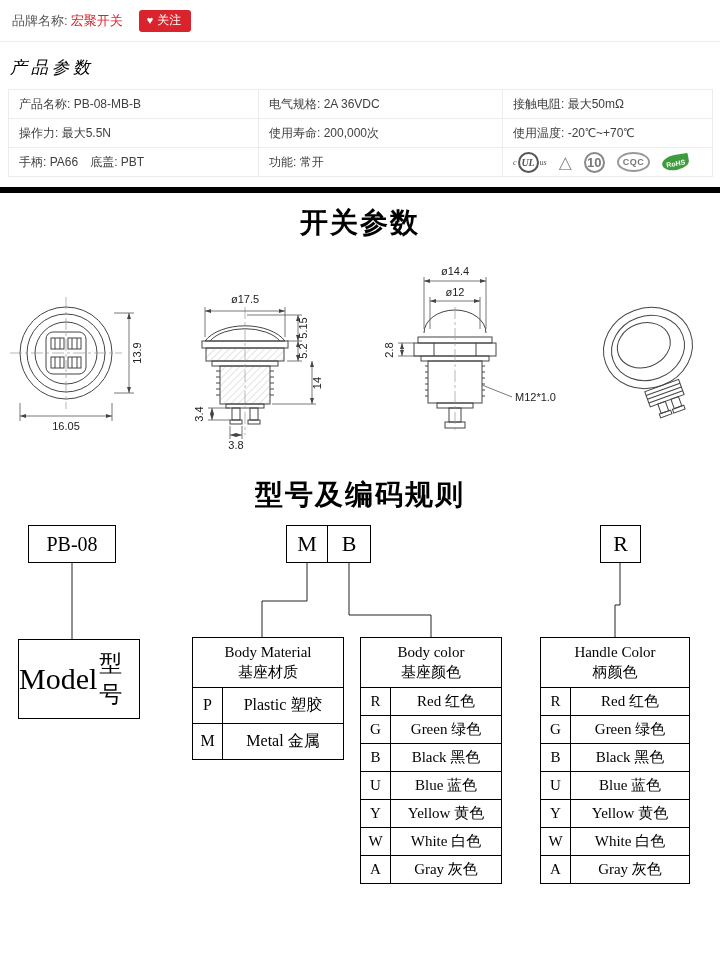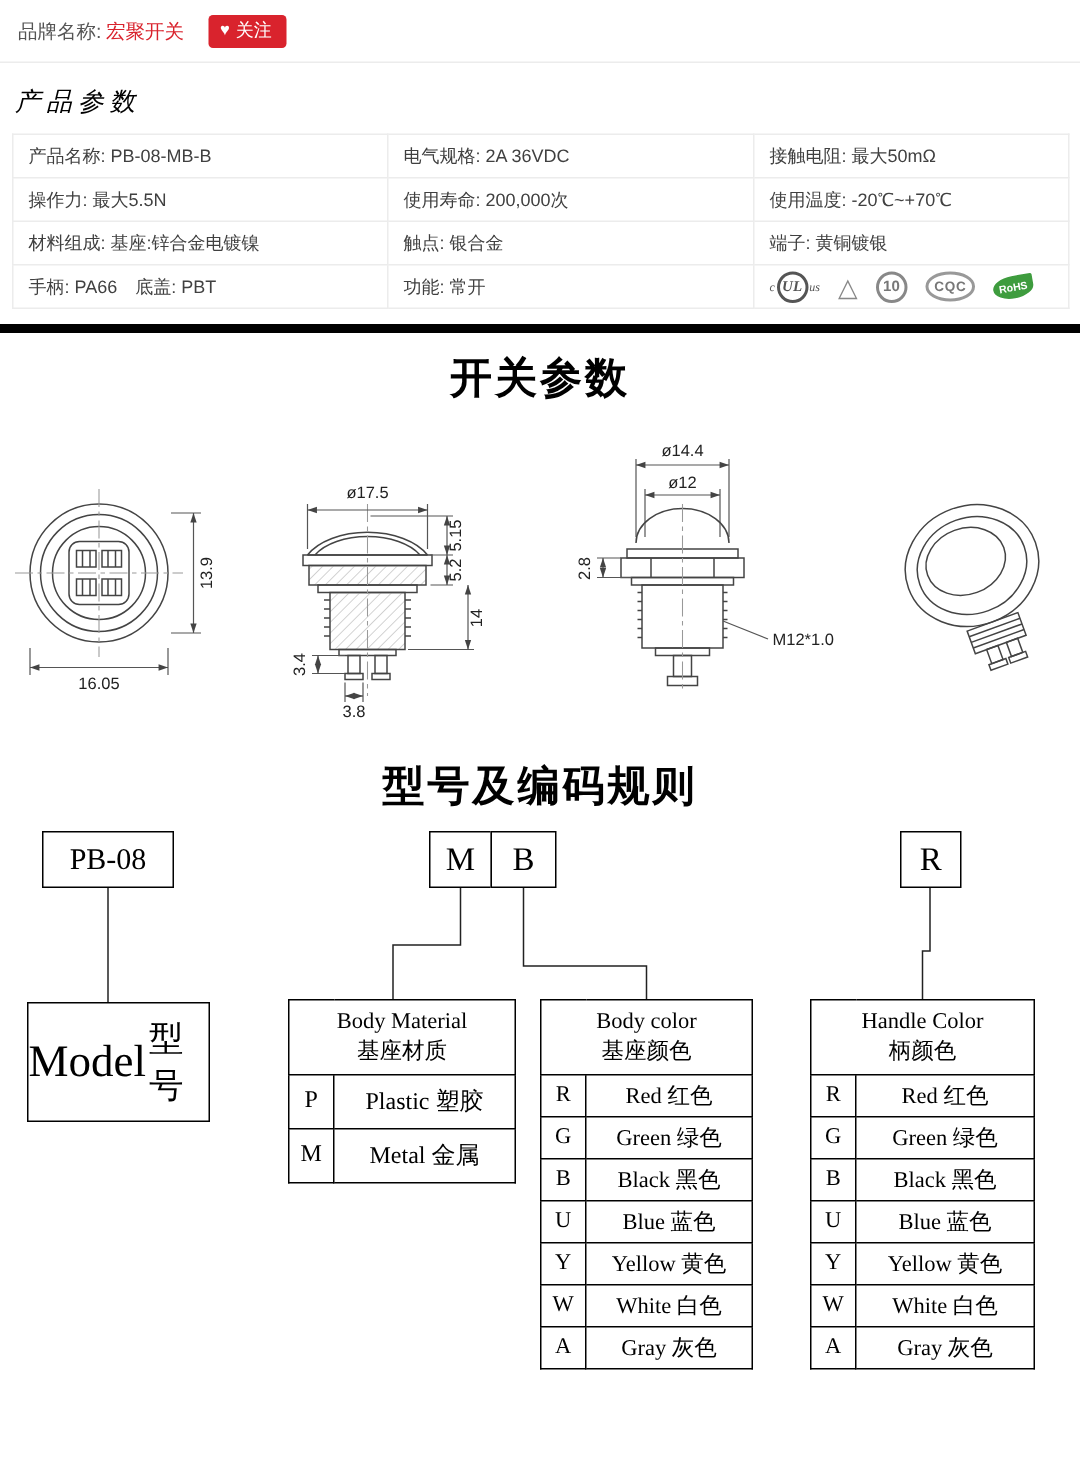--- a/index.html
+++ b/index.html
@@ -22,21 +22,21 @@
   .params-table { width:100%; border-collapse:collapse; table-layout:fixed; }
   .params-table td { border:1px solid #ececec; height:29px; padding:0 10px; font-size:12px;
                      color:#404040; white-space:nowrap; overflow:hidden; }
   .certs { display:flex; align-items:center; gap:12px; }
   .cert-ul { display:inline-flex; align-items:center; font-family:"Liberation Serif",serif;
              font-size:8px; font-style:italic; color:#555; }
   .cert-ul b { width:21px; height:21px; border:2px solid #555; border-radius:50%; display:inline-flex;
                align-items:center; justify-content:center; font-size:10px; margin:0 1px; }
   .cert-vde { font-size:17px; line-height:1; color:#888; }
   .cert-enec { width:21px; height:21px; border:2px solid #888; border-radius:50%; display:inline-flex;
-               align-items:center; justify-content:center; font-size:10px; font-weight:bold; color:#777; }
+               align-items:center; justify-content:center; font-size:13px; font-weight:bold; color:#777; }
   .cert-cqc { border:2px solid #999; border-radius:50%; padding:3px 4px; font-size:9px; font-weight:bold;
               color:#777; letter-spacing:.5px; }
   .cert-rohs { background:#3e9c3e; color:#fff; font-size:7px; font-weight:bold; padding:5px 4px 3px;
                border-radius:65% 10% 65% 65%; transform:rotate(-10deg); display:inline-block; }
 
   .black-bar { height:6px; background:#000; margin-top:10px; }
 
   .sec-heading { text-align:center; font-size:28px; line-height:36px; font-weight:bold; color:#000;
                  margin:12px 0 4px; letter-spacing:2px; }
 
@@ -95,25 +95,20 @@
     <tbody>
       <tr>
         <td>产品名称: PB-08-MB-B</td>
         <td>电气规格: 2A 36VDC</td>
         <td>接触电阻: 最大50mΩ</td>
       </tr>
       <tr>
         <td>操作力: 最大5.5N</td>
         <td>使用寿命: 200,000次</td>
         <td>使用温度: -20℃~+70℃</td>
-      </tr>
-      <tr>
-        <td>材料组成: 基座:锌合金电镀镍</td>
-        <td>触点: 银合金</td>
-        <td>端子: 黄铜镀银</td>
       </tr>
       <tr>
         <td>手柄: PA66　底盖: PBT</td>
         <td>功能: 常开</td>
         <td>
           <span class="certs">
             <span class="cert-ul">
                 <i>c</i>
                 <b>UL</b>
                 <i>us</i>

